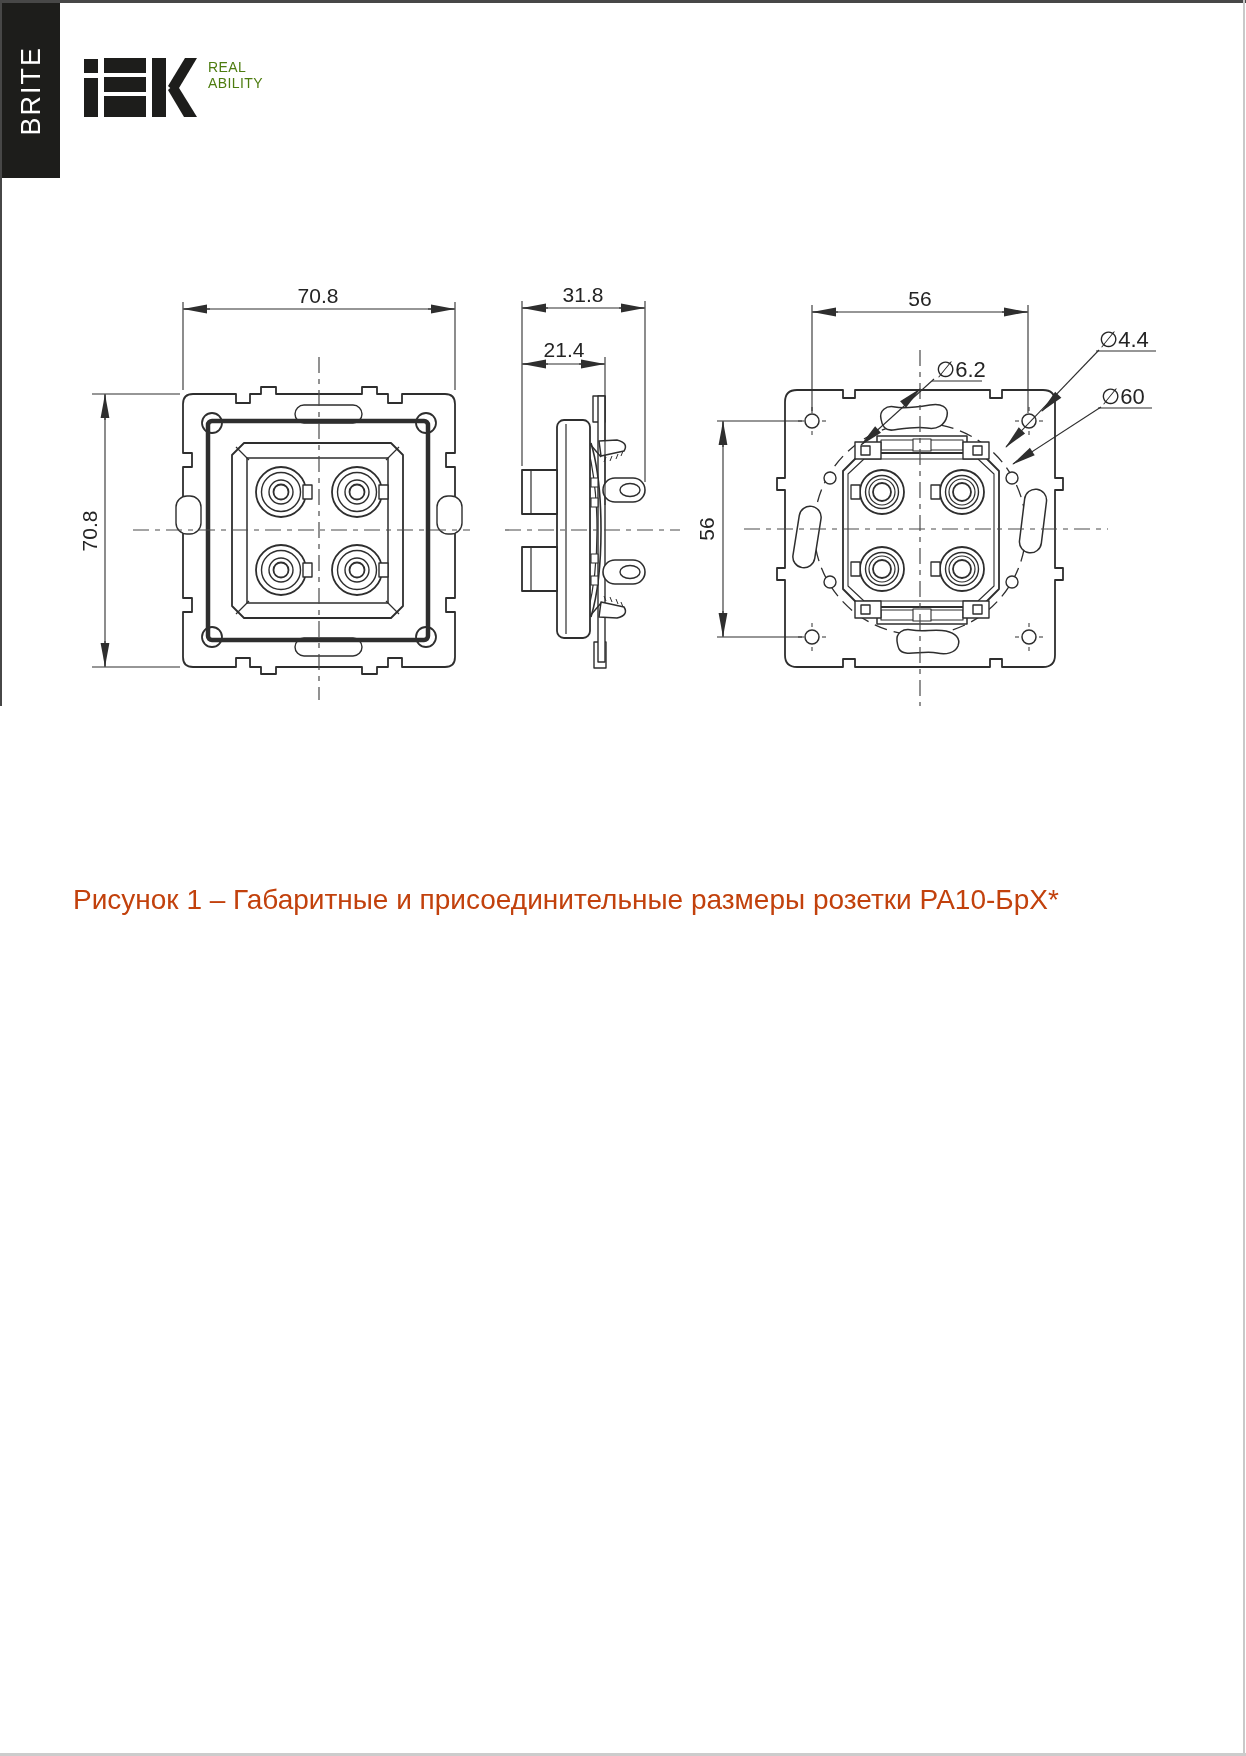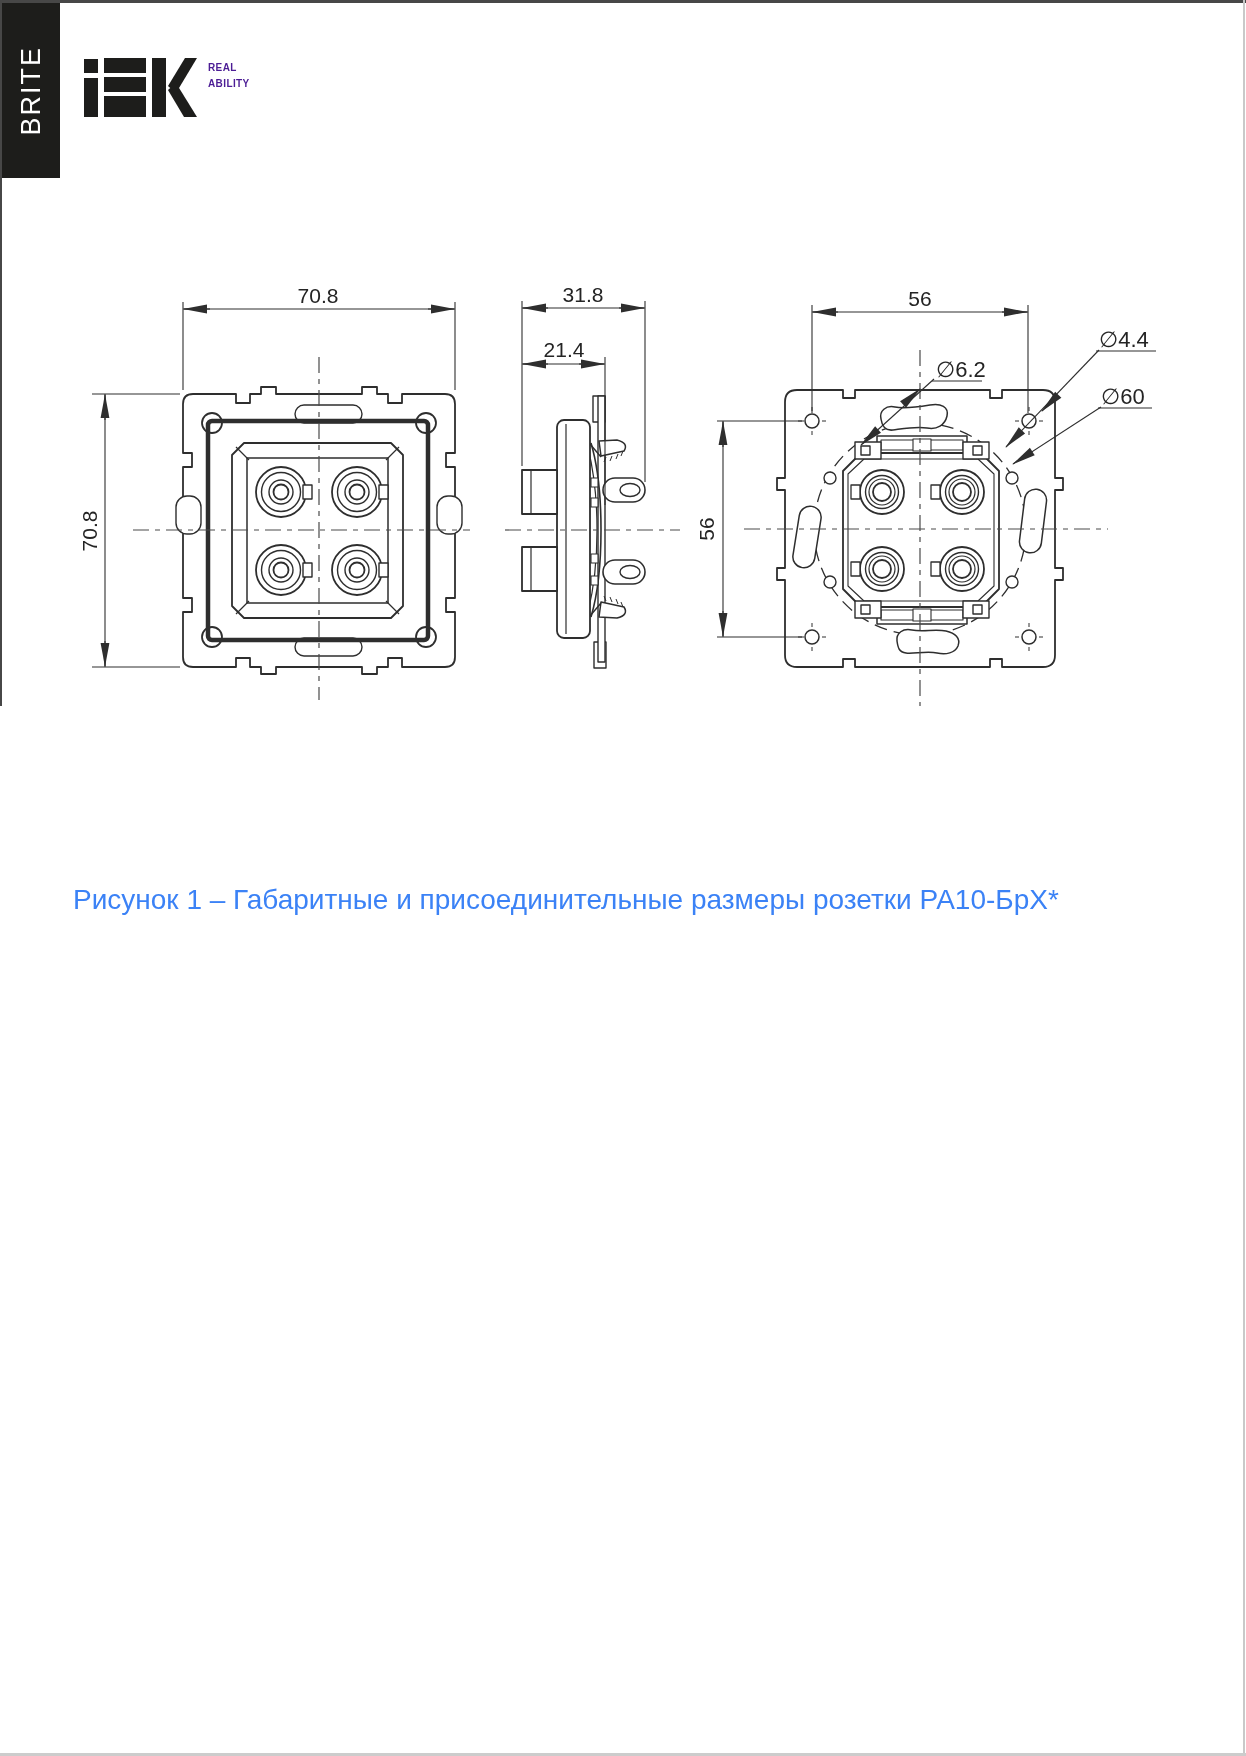--- a/index.html
+++ b/index.html
@@ -21,27 +21,27 @@
     background:#1d1d1b;color:#ffffff;
     display:flex;align-items:center;justify-content:center;
   }
   #brite-banner span{
     writing-mode:vertical-rl;transform:rotate(180deg);
     font-size:27px;letter-spacing:2px;font-weight:500;
   }
   #logo-svg{position:absolute;left:83px;top:55px;}
   #tagline{
     position:absolute;left:208px;top:60px;
-    font-weight:bold;font-size:10px;line-height:15.5px;
-    letter-spacing:.4px;color:#4c1d95;
+    font-weight:normal;font-size:14px;line-height:15.5px;
+    letter-spacing:.4px;color:#4d7c0f;
   }
   #drawing-svg{position:absolute;left:0;top:0;}
   #figure-caption{
     position:absolute;left:73px;top:884px;
-    font-size:28px;color:#3b82f6;white-space:nowrap;
+    font-size:28px;color:#c2410c;white-space:nowrap;
   }
   svg text{font-family:"Liberation Sans", sans-serif;fill:#242424;}
 </style>
 </head>
 <body>
 
 <div id="page">
 
   <div id="edge-top" class="edge"></div>
   <div id="edge-left" class="edge"></div>

